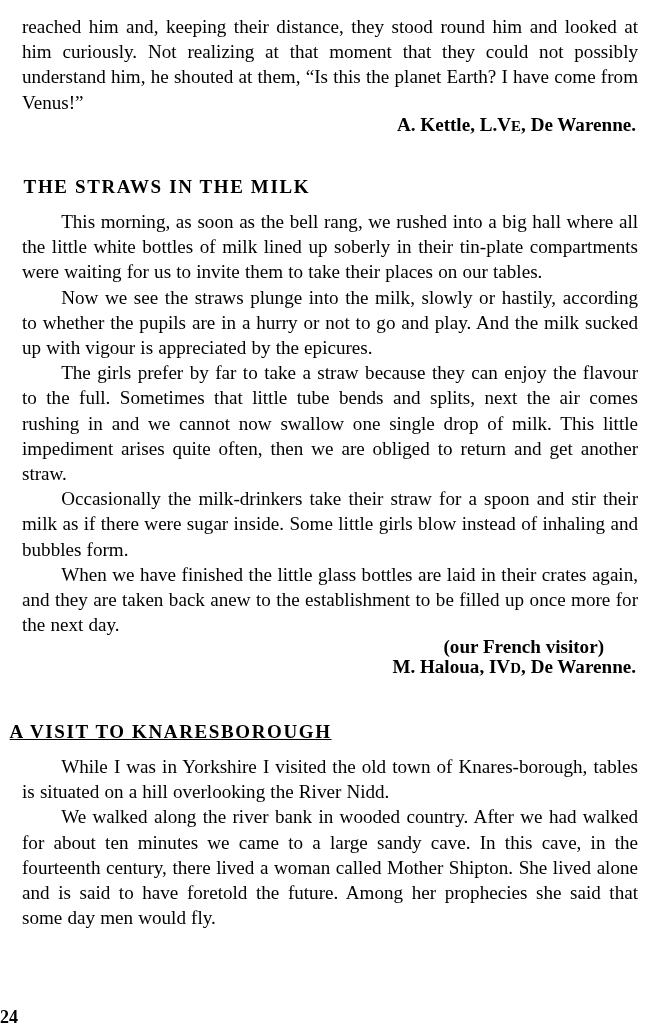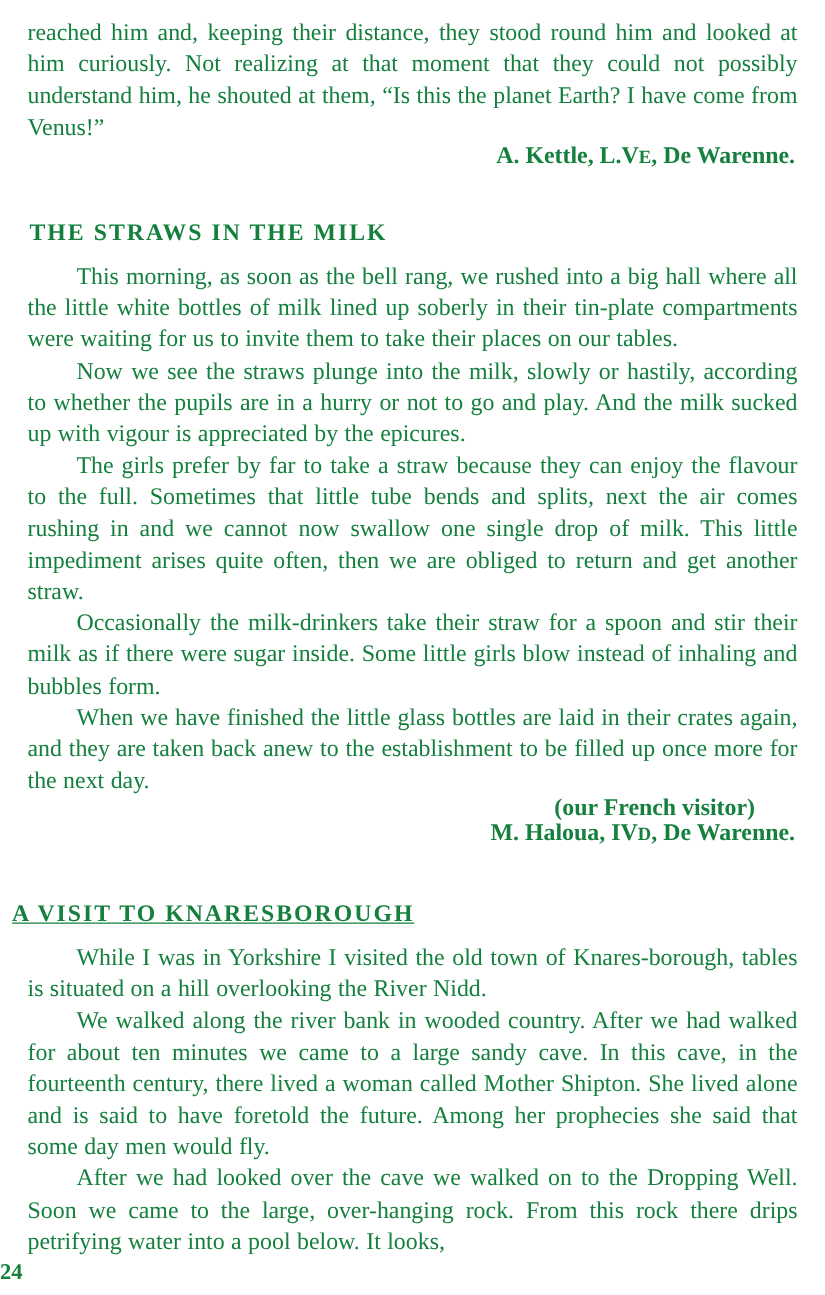--- a/index.html
+++ b/index.html
@@ -10,21 +10,21 @@
   }
 
   .page {
     position: relative;
     width: 660px;
     height: 1036px;
     margin: 0 auto;
     background: #ffffff;
     overflow: hidden;
     font-family: "Liberation Serif", "DejaVu Serif", serif;
-    color: #15803d;
+    color: #000000;
     -webkit-font-smoothing: antialiased;
   }
 
   .textblock {
     position: absolute;
     left: 22px;
     width: 616px;
   }
 
   p.body {
@@ -113,18 +113,17 @@
     <p class="body">When we have finished the little glass bottles are laid in their crates again, and they are taken back anew to the establishment to be filled up once more for the next day.</p>
     <p class="byline indented">(our French visitor)</p>
     <p class="byline"><span>M. Haloua, IV</span><span class="sc">D</span><span>, De Warenne.</span></p>
   </div>
 
   <h2 class="heading" id="heading-visit">A VISIT TO KNARESBOROUGH</h2>
 
   <div class="textblock" id="block-visit">
     <p class="body">While I was in Yorkshire I visited the old town of Knares-borough, tables is situated on a hill overlooking the River Nidd.</p>
     <p class="body">We walked along the river bank in wooded country.  After we had walked for about ten minutes we came to a large sandy cave.  In this cave, in the fourteenth century, there lived a woman called Mother Shipton.  She lived alone and is said to have foretold the future.  Among her prophecies she said that some day men would fly.</p>
-    <p class="body">After we had looked over the cave we walked on to the Dropping Well.  Soon we came to the large, over-hanging rock.  From this rock there drips petrifying water into a pool below.  It looks,</p>
   </div>
 
   <div class="folio" id="folio">24</div>
 
 </div>
 
 </body></html>

